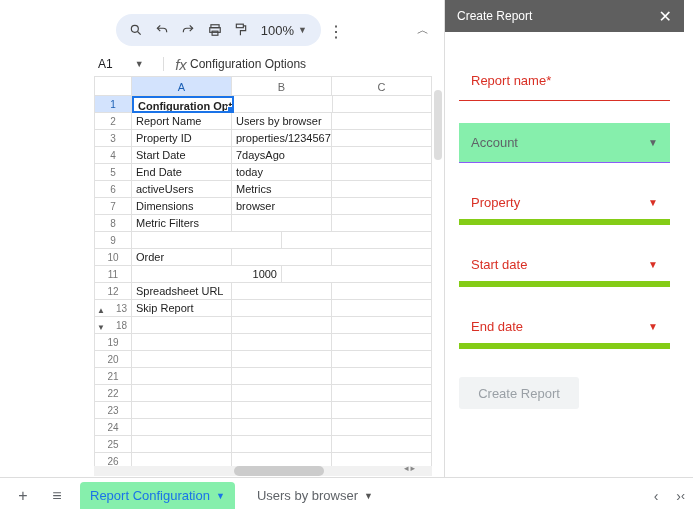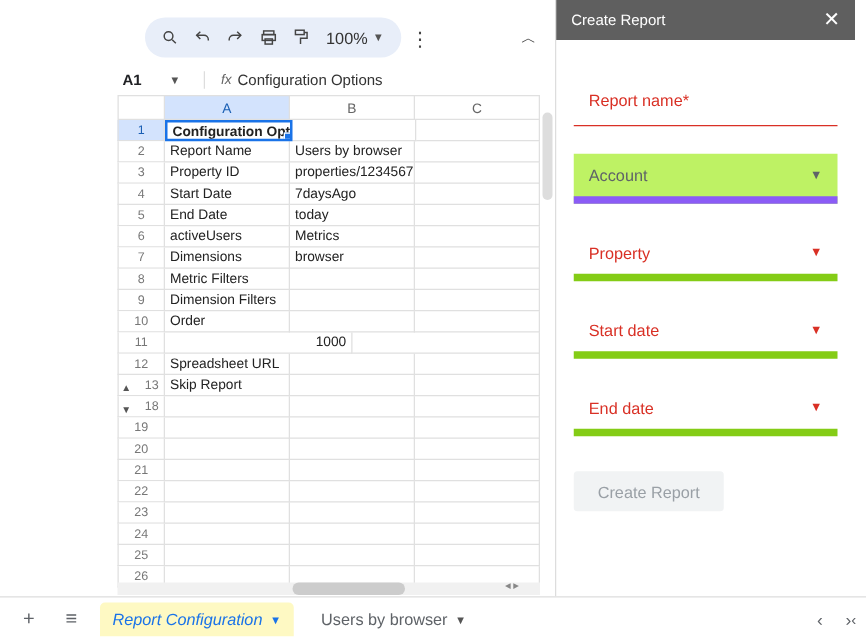--- a/index.html
+++ b/index.html
@@ -8,22 +8,22 @@
   
   .toolbar { position: absolute; top: 14px; left: 116px; width: 205px; height: 32px; background: #e8eef9; border-radius: 20px; display: flex; align-items: center; padding: 0 10px; gap: 6px; }
   .tb-icon { width: 22px; height: 22px; display: flex; align-items: center; justify-content: center; color: #444; font-size: 14px; }
   .zoom { font-size: 13px; color: #333; padding: 0 4px; display: flex; align-items: center; gap: 4px; }
   .caret-down { font-size: 9px; color: #555; }
   .more-icon { position: absolute; top: 22px; left: 328px; font-size: 16px; color: #444; }
   .collapse-icon { position: absolute; top: 22px; left: 417px; font-size: 12px; color: #444; }
 
   
   .namebox-row { position: absolute; top: 52px; left: 94px; display: flex; align-items: center; height: 24px; font-size: 12px; }
-  .namebox { width: 70px; padding-left: 4px; display: flex; align-items: center; gap: 22px; border-right: 1px solid #ddd; font-weight: bold; }
-  .fx { width: 18px; font-style: italic; color: #666; text-align: center; margin-left: 8px; font-size: 11px; }
+  .namebox { width: 70px; padding-left: 4px; display: flex; align-items: center; gap: 22px; border-right: 1px solid #ddd; }
+  .fx { width: 18px; font-style: italic; color: #666; text-align: center; margin-left: 8px; font-size: 15px; }
   .formula-text { color: #333; font-size: 12px; }
 
   
   .grid { position: absolute; top: 76px; left: 94px; width: 338px; font-size: 12px; }
   .hdr-row { display: flex; height: 20px; }
   .hdr-corner { width: 38px; background: #fff; border: 1px solid #e0e0e0; }
   .hdr-col { flex: 1; background: #fff; border: 1px solid #e0e0e0; border-left: none; text-align: center; line-height: 20px; color: #666; font-size: 11px; }
   .hdr-col.active { background: #d3e3fd; color: #1a5fb4; }
   .data-row { display: flex; height: 17px; }
   .row-num { width: 38px; background: #fff; border: 1px solid #e0e0e0; border-top: none; text-align: center; line-height: 17px; color: #777; font-size: 10px; position: relative; }
@@ -44,30 +44,30 @@
   .vscroll { position: absolute; top: 78px; left: 434px; width: 8px; height: 386px; }
   .vscroll-thumb { position: absolute; top: 12px; width: 8px; height: 70px; background: #ddd; border-radius: 4px; }
 
   
   .sidebar { position: absolute; top: 0; left: 444px; width: 240px; height: 478px; background: #fff; border-left: 1px solid #ddd; }
   .sb-header { height: 32px; background: #5f5f5f; color: #fff; display: flex; align-items: center; justify-content: space-between; padding: 0 12px; font-size: 12px; font-weight: 500; }
   .sb-close { font-size: 16px; cursor: pointer; }
   .sb-body { padding: 29px 14px; display: flex; flex-direction: column; gap: 22px; }
   .sb-field { height: 40px; display: flex; align-items: center; justify-content: space-between; padding: 0 12px; font-size: 13px; }
   .sb-field.text { border-bottom: 1px solid #d93025; color: #d93025; }
-  .sb-field.select-grey { background: #bef264; border-bottom: 6px solid #8b5cf6; color: #5f6368; }
+  .sb-field.select-grey { background: #86efac; border-bottom: 1px solid #8b5cf6; color: #5f6368; }
   .sb-field.select-red { border-bottom: 6px solid #84cc16; color: #d93025; }
   .sb-caret { font-size: 10px; }
   .sb-button { margin-top: 6px; width: 120px; height: 32px; background: #f1f3f4; color: #9aa0a6; font-size: 13px; display: flex; align-items: center; justify-content: center; border-radius: 3px; }
 
   
   .sheettabs { position: absolute; bottom: 0; left: 0; width: 693px; height: 36px; border-top: 1px solid #ddd; background: #fff; display: flex; align-items: center; padding: 0 12px; gap: 12px; font-size: 13px; }
   .st-icon { color: #5f6368; font-size: 16px; width: 22px; text-align: center; }
   .st-tab { padding: 6px 10px; border-radius: 4px 4px 0 0; display: flex; align-items: center; gap: 6px; color: #5f6368; }
-  .st-tab.active { color: #1a73e8; background: #fef9c3; font-weight: 500; font-style: italic; }
+  .st-tab.active { color: #1a73e8; background: #86efac; font-weight: 500; }
   .st-nav { margin-left: auto; display: flex; gap: 18px; color: #5f6368; font-size: 14px; }
   .st-collapse { position: absolute; right: 8px; color: #5f6368; font-size: 12px; }
 </style>
 </head>
 <body>
 
 <div class="toolbar">
   <span class="tb-icon">
     <svg width="14" height="14" viewBox="0 0 24 24" fill="none" stroke="#444" stroke-width="2">
         <circle cx="10" cy="10" r="6"></circle>
@@ -167,21 +167,20 @@
         <div class="cell"></div>
       </div>
       <div class="data-row">
         <div class="row-num">8</div>
         <div class="cell">Metric Filters</div>
         <div class="cell"></div>
         <div class="cell"></div>
       </div>
       <div class="data-row">
         <div class="row-num">9</div>
-        <div class="cell">Dimension Filters</div>
         <div class="cell"></div>
         <div class="cell"></div>
       </div>
       <div class="data-row">
         <div class="row-num">10</div>
         <div class="cell">Order</div>
         <div class="cell"></div>
         <div class="cell"></div>
       </div>
       <div class="data-row">

